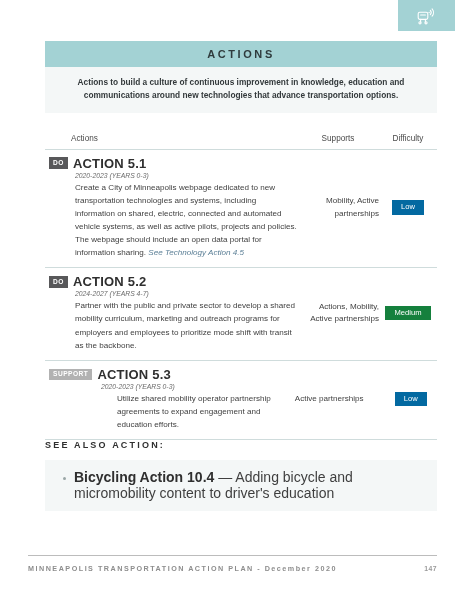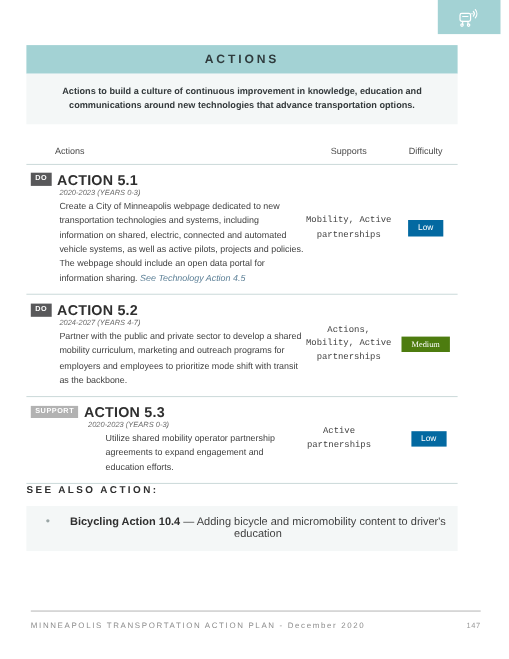--- a/index.html
+++ b/index.html
@@ -26,21 +26,21 @@
     background: #a3d2d4;
     display: flex;
     align-items: center;
     justify-content: center;
   }
   .corner-tab svg { display: block; }
 
   
   .page {
     position: absolute;
-    left: 24px;
+    left: 45px;
     top: 0;
     width: 392px;
   }
 
   
   .actions-banner {
     margin-top: 41px;
     height: 26px;
     background: #a3d2d4;
     display: flex;
@@ -94,22 +94,21 @@
   .row-actions {
     width: 252px;
     box-sizing: border-box;
     padding-left: 4px;
   }
   .row-supports {
     width: 82px;
     display: flex;
     align-items: center;
     justify-content: center;
-    text-align: center;
-    font-family: Liberation Mono, monospace;
+    text-align: right;
   }
   .row-diff {
     width: 58px;
     display: flex;
     align-items: center;
     justify-content: center;
   }
 
   .action-headline {
     display: flex;
@@ -158,21 +157,21 @@
   }
 
   .pill {
     display: inline-block;
     color: #ffffff;
     font-size: 7.6px;
     padding: 3px 9px;
     line-height: 1.15;
   }
   .pill-low    { background: #0369a1; }
-  .pill-medium { background: #4d7c0f; font-family: Liberation Serif, serif; }
+  .pill-medium { background: #15803d; }
 
   
   .see-also {
   }
   .see-also-title {
     font-size: 9px;
     font-weight: bold;
     letter-spacing: 2.2px;
     color: #2f2f2f;
   }
@@ -190,32 +189,32 @@
   .bullet-dot {
     width: 3px;
     height: 3px;
     border-radius: 50%;
     background: #9aa6a6;
     flex: none;
     position: relative;
     top: -2px;
   }
   .see-also-text {
-    font-size: 10px;
+    font-size: 14px;
     color: #3f3f3f;
-    text-align: center;
   }
   .see-also-text b { font-weight: bold; color: #2f2f2f; }
 
   
   .footer {
     position: absolute;
     left: 28px;
     right: 26px;
     bottom: 26px;
+    font-weight: bold;
   }
   .footer-rule {
     border-top: 1px solid #bcbcbc;
     margin-bottom: 8px;
   }
   .footer-row {
     display: flex;
     justify-content: space-between;
     align-items: baseline;
   }

